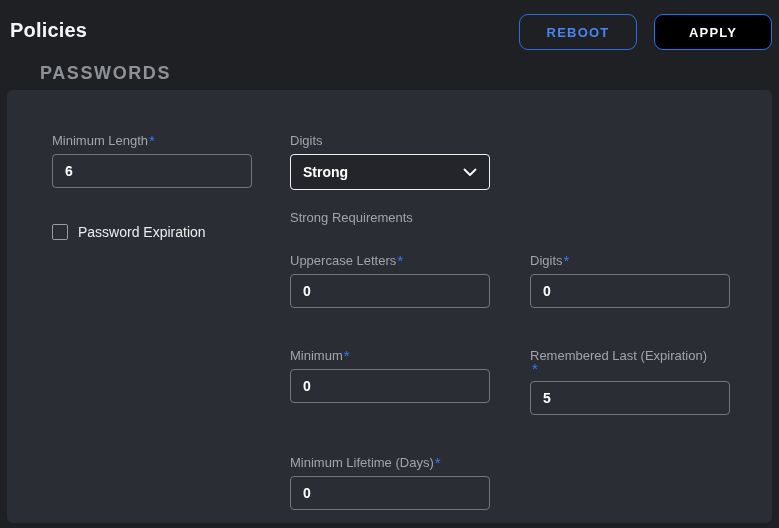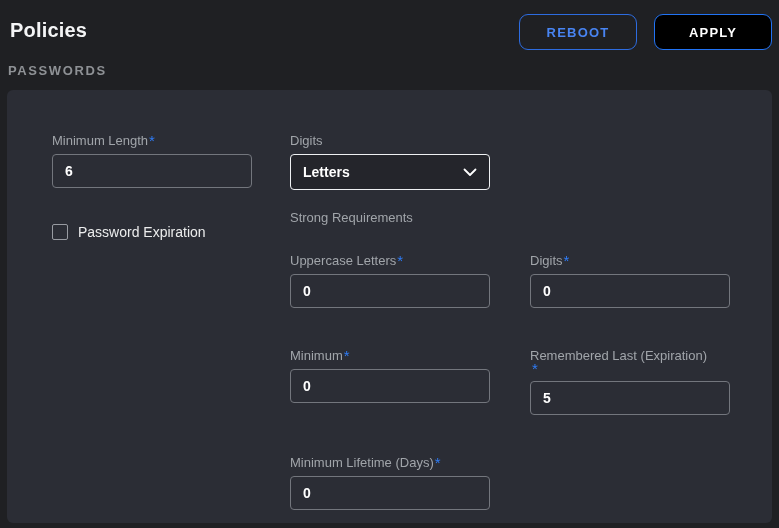--- a/index.html
+++ b/index.html
@@ -30,22 +30,22 @@
     font-size: 13px; font-weight: 700; letter-spacing: 1.2px;
     border-radius: 9px; cursor: pointer; user-select: none;
   }
   .btn-outline {
     border: 1px solid #2d6ce0; color: #4884f2; background: transparent;
   }
   .btn-filled {
     background: #000000; color: #ffffff; border: 1px solid #2173f4;
   }
   .section-label {
-    position: absolute; left: 8px; top: 63px;
-    color: #8e9195; font-size: 13px; font-weight: 700; letter-spacing: 1.6px;
+    position: absolute; left: 0; top: 63px;
+    color: #8e9195; font-size: 18px; font-weight: 700; letter-spacing: 1.6px; padding-left: 40px;
   }
   
   .card {
     position: absolute; left: 7px; top: 90px;
     width: 765px; height: 433px;
     background: #2b2d35; border-radius: 6px;
     padding: 43px 45px 16px 45px;
   }
   .card-columns { display: flex; }
   .col-left { width: 200px; margin-right: 38px; flex: none; }
@@ -136,21 +136,21 @@
         <div class="checkbox-row">
           <span class="checkbox-box"></span>
           <span class="checkbox-label">Password Expiration</span>
         </div>
       </div>
 
       <div class="col-right">
         <div class="field">
           <label class="field-label">Digits</label>
           <div class="select-box">
-            <span class="select-value">Letters</span>
+            <span class="select-value">Strong</span>
             <span class="select-chevron">
               <svg width="14" height="9" viewBox="0 0 14 9" fill="none">
                 <path d="M1.5 1.5 L7 7 L12.5 1.5" stroke="#ffffff" stroke-width="1.8" stroke-linecap="round" stroke-linejoin="round"></path>
               </svg>
             </span>
           </div>
         </div>
 
         <div class="group-label">Strong Requirements</div>
 

